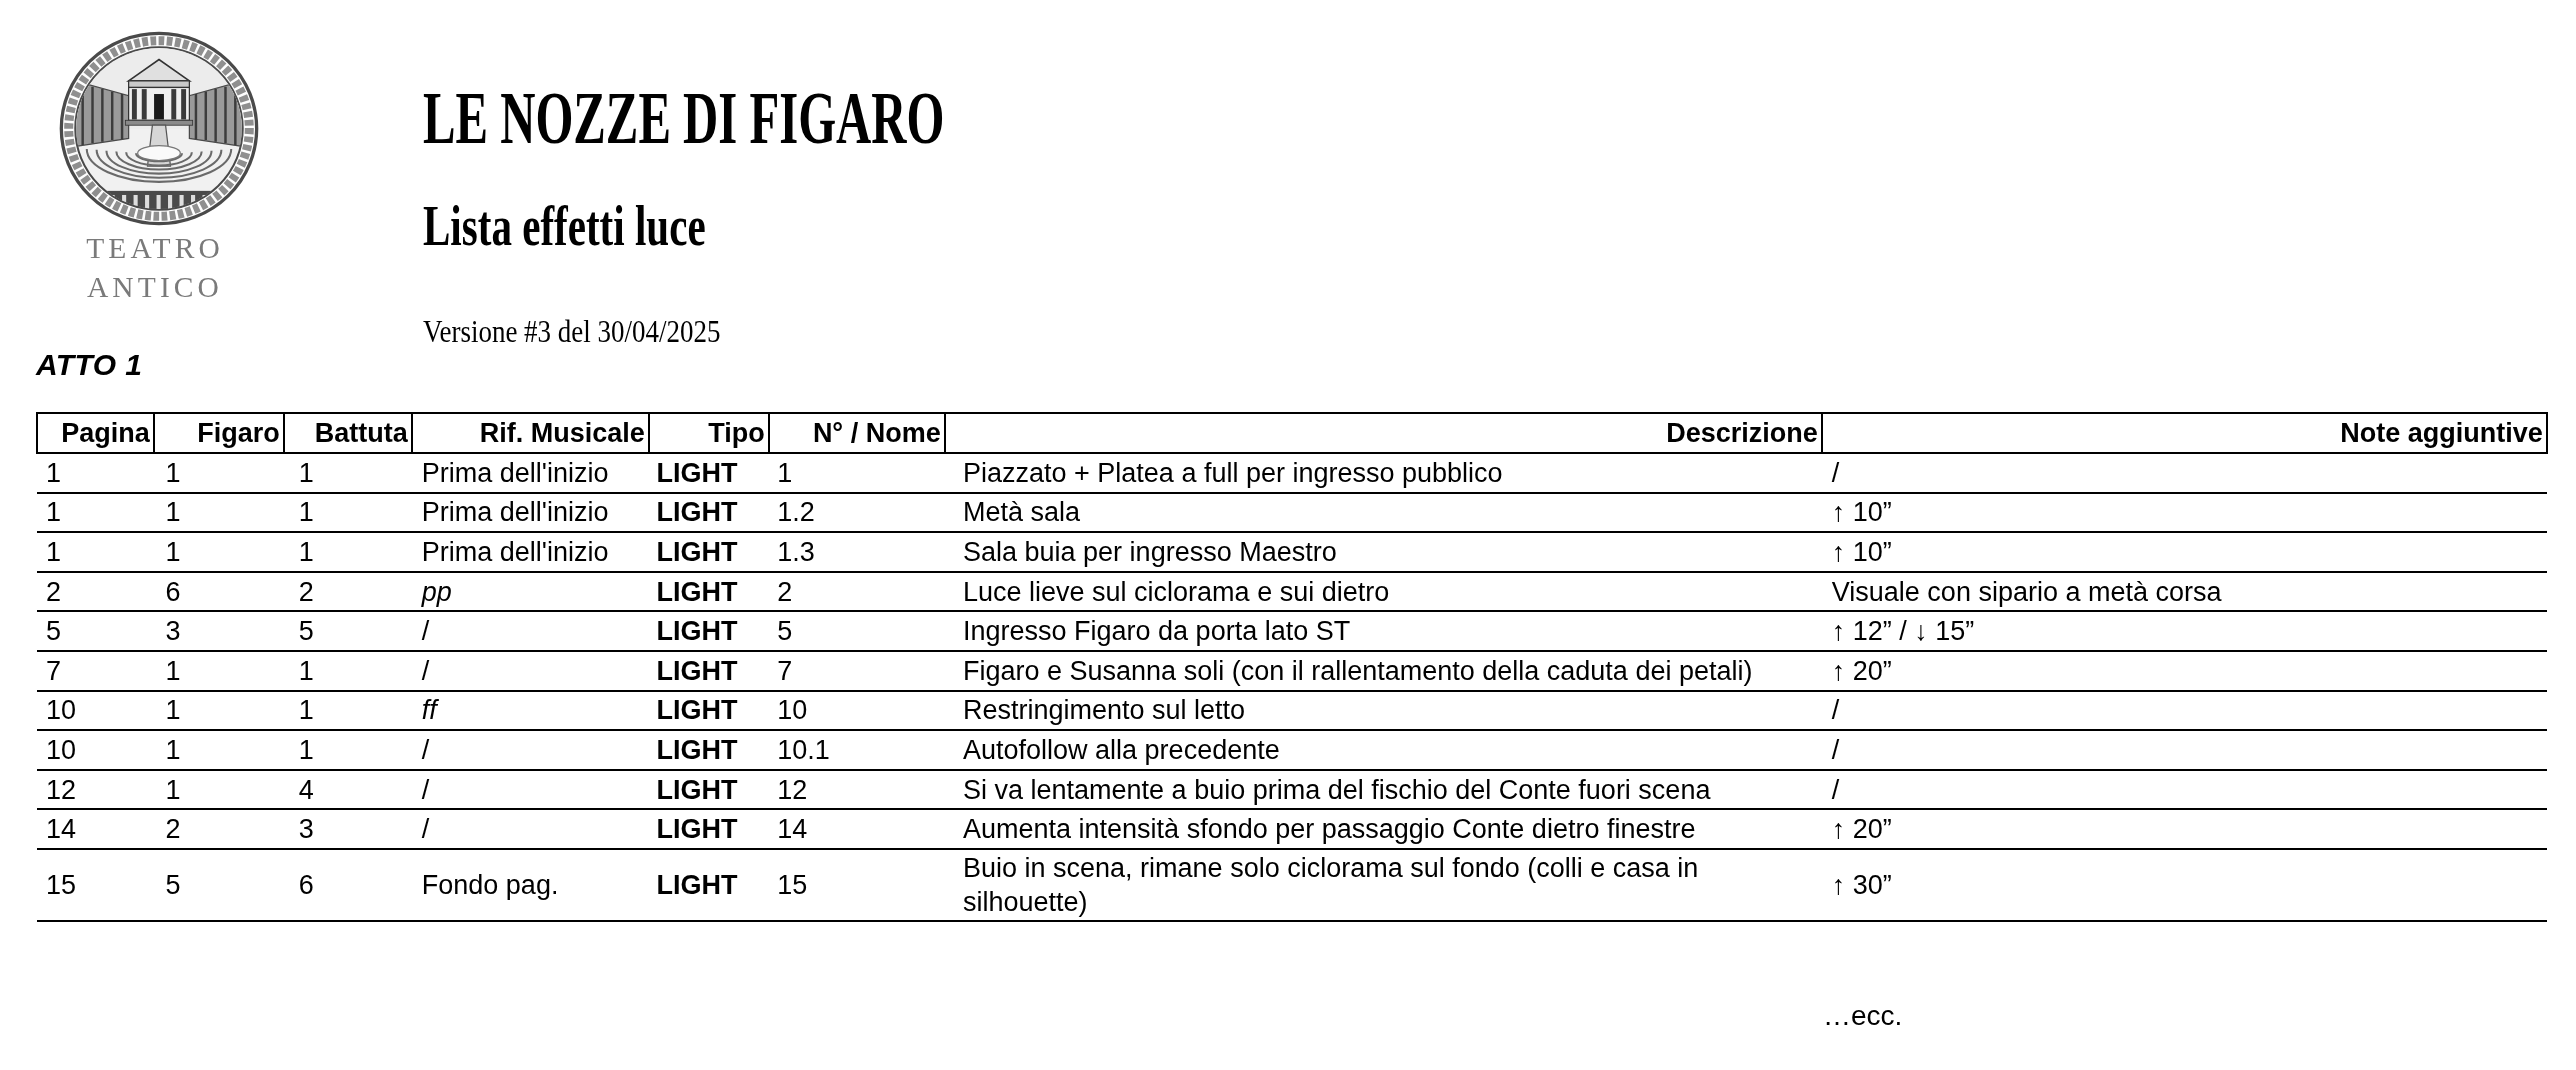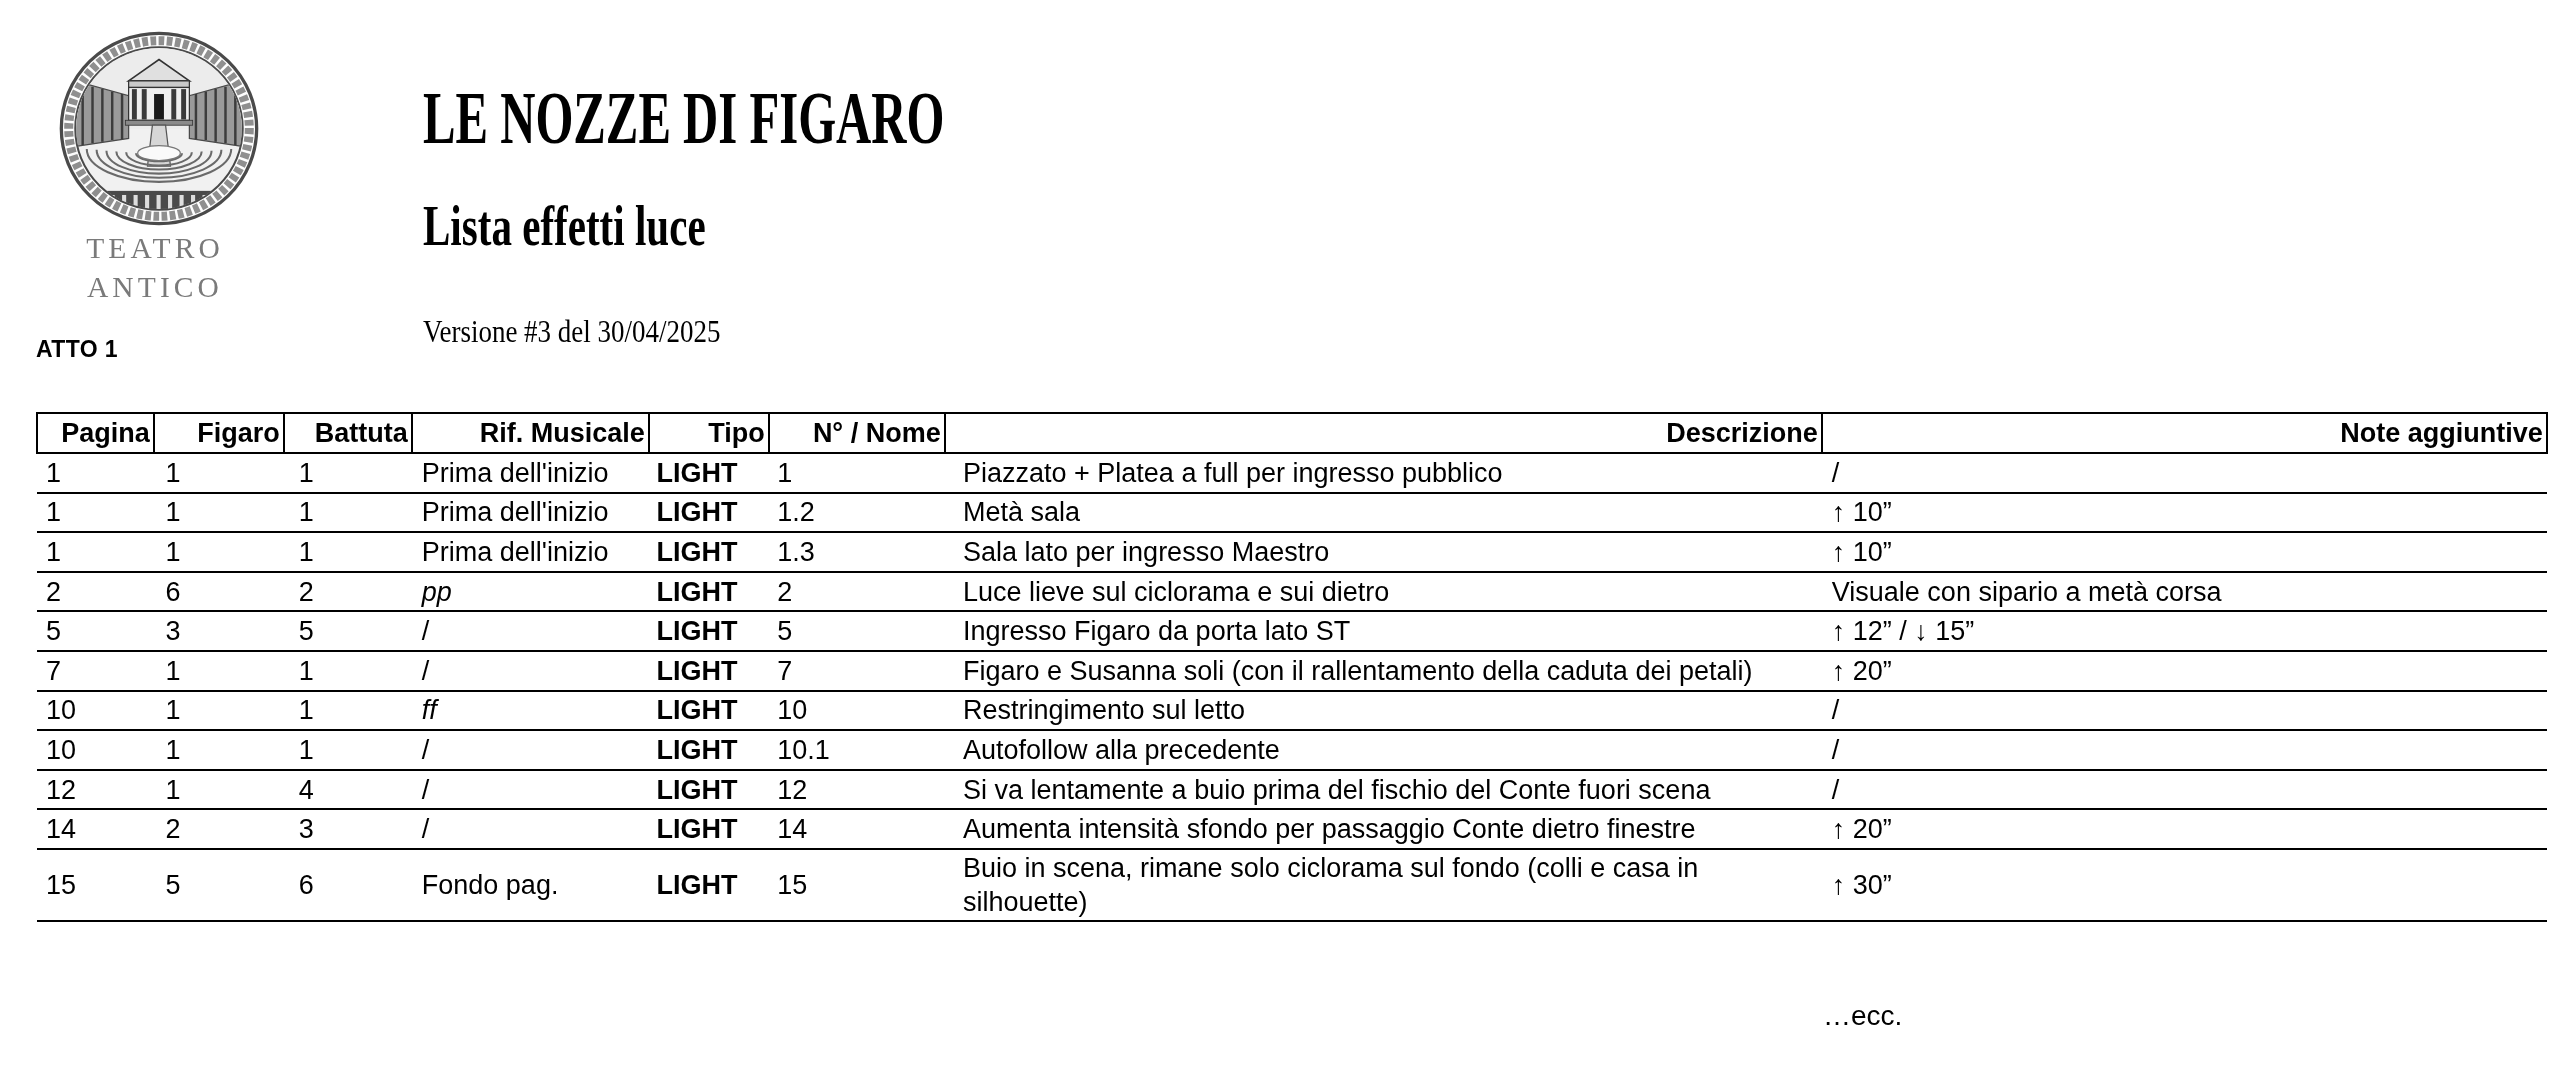--- a/index.html
+++ b/index.html
@@ -40,22 +40,22 @@
   .doc-version {
     position:absolute; left:423px; top:315px;
     font-family:"Liberation Serif", serif;
     font-size:31px; line-height:1.1;
     white-space:nowrap;
     transform:scaleX(0.87); transform-origin:left top;
   }
 
   
   .act-label {
-    position:absolute; left:36px; top:336px;
-    font-size:23px; font-weight:bold; letter-spacing:0.4px;
+    position:absolute; left:36px; top:348px;
+    font-size:30px; font-weight:bold; letter-spacing:0.4px;font-style:italic;
   }
 
   
   .doc-table {
     position:absolute; left:36px; top:412px;
     width:2510px;
     border-collapse:collapse; table-layout:fixed;
     font-size:27px;
   }
   .doc-table thead th {
@@ -219,21 +219,21 @@
           <td class="col-descrizione">Metà sala</td>
           <td class="col-note">↑ 10”</td>
         </tr>
         <tr>
           <td class="col-pagina">1</td>
           <td class="col-sistema">1</td>
           <td class="col-battuta">1</td>
           <td class="col-rif_musicale">Prima dell'inizio</td>
           <td class="col-tipo">LIGHT</td>
           <td class="col-numero_nome">1.3</td>
-          <td class="col-descrizione">Sala lato per ingresso Maestro</td>
+          <td class="col-descrizione">Sala buia per ingresso Maestro</td>
           <td class="col-note">↑ 10”</td>
         </tr>
         <tr>
           <td class="col-pagina">2</td>
           <td class="col-sistema">6</td>
           <td class="col-battuta">2</td>
           <td class="col-rif_musicale italic">pp</td>
           <td class="col-tipo">LIGHT</td>
           <td class="col-numero_nome">2</td>
           <td class="col-descrizione">Luce lieve sul ciclorama e sui dietro</td>

